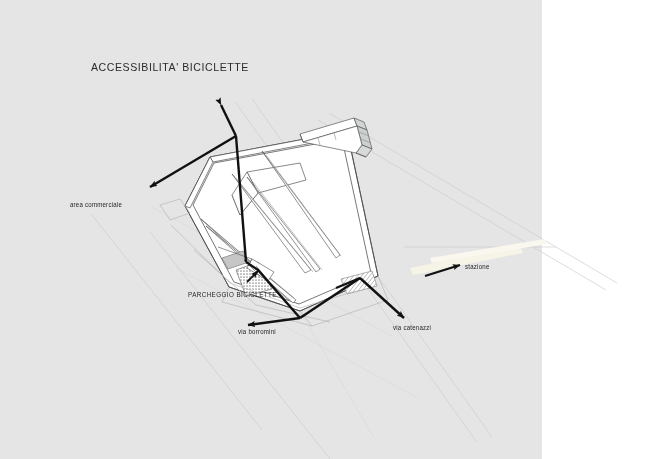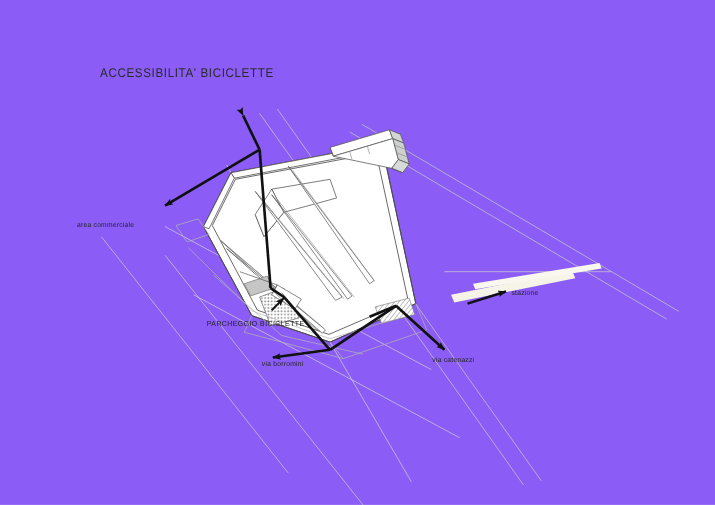--- a/index.html
+++ b/index.html
@@ -11,23 +11,23 @@
     width: 650px;
     height: 459px;
     overflow: hidden;
     font-family: "Liberation Sans", "DejaVu Sans", sans-serif;
     position: relative;
   }
   #sheet {
     position: absolute;
     left: 0;
     top: 0;
-    width: 650px;
+    width: 542px;
     height: 459px;
-    background: #8b5cf6;
+    background: #e5e5e5;
   }
   #drawing {
     position: absolute;
     left: 0;
     top: 0;
     width: 650px;
     height: 459px;
     display: block;
   }
   .ttl {

